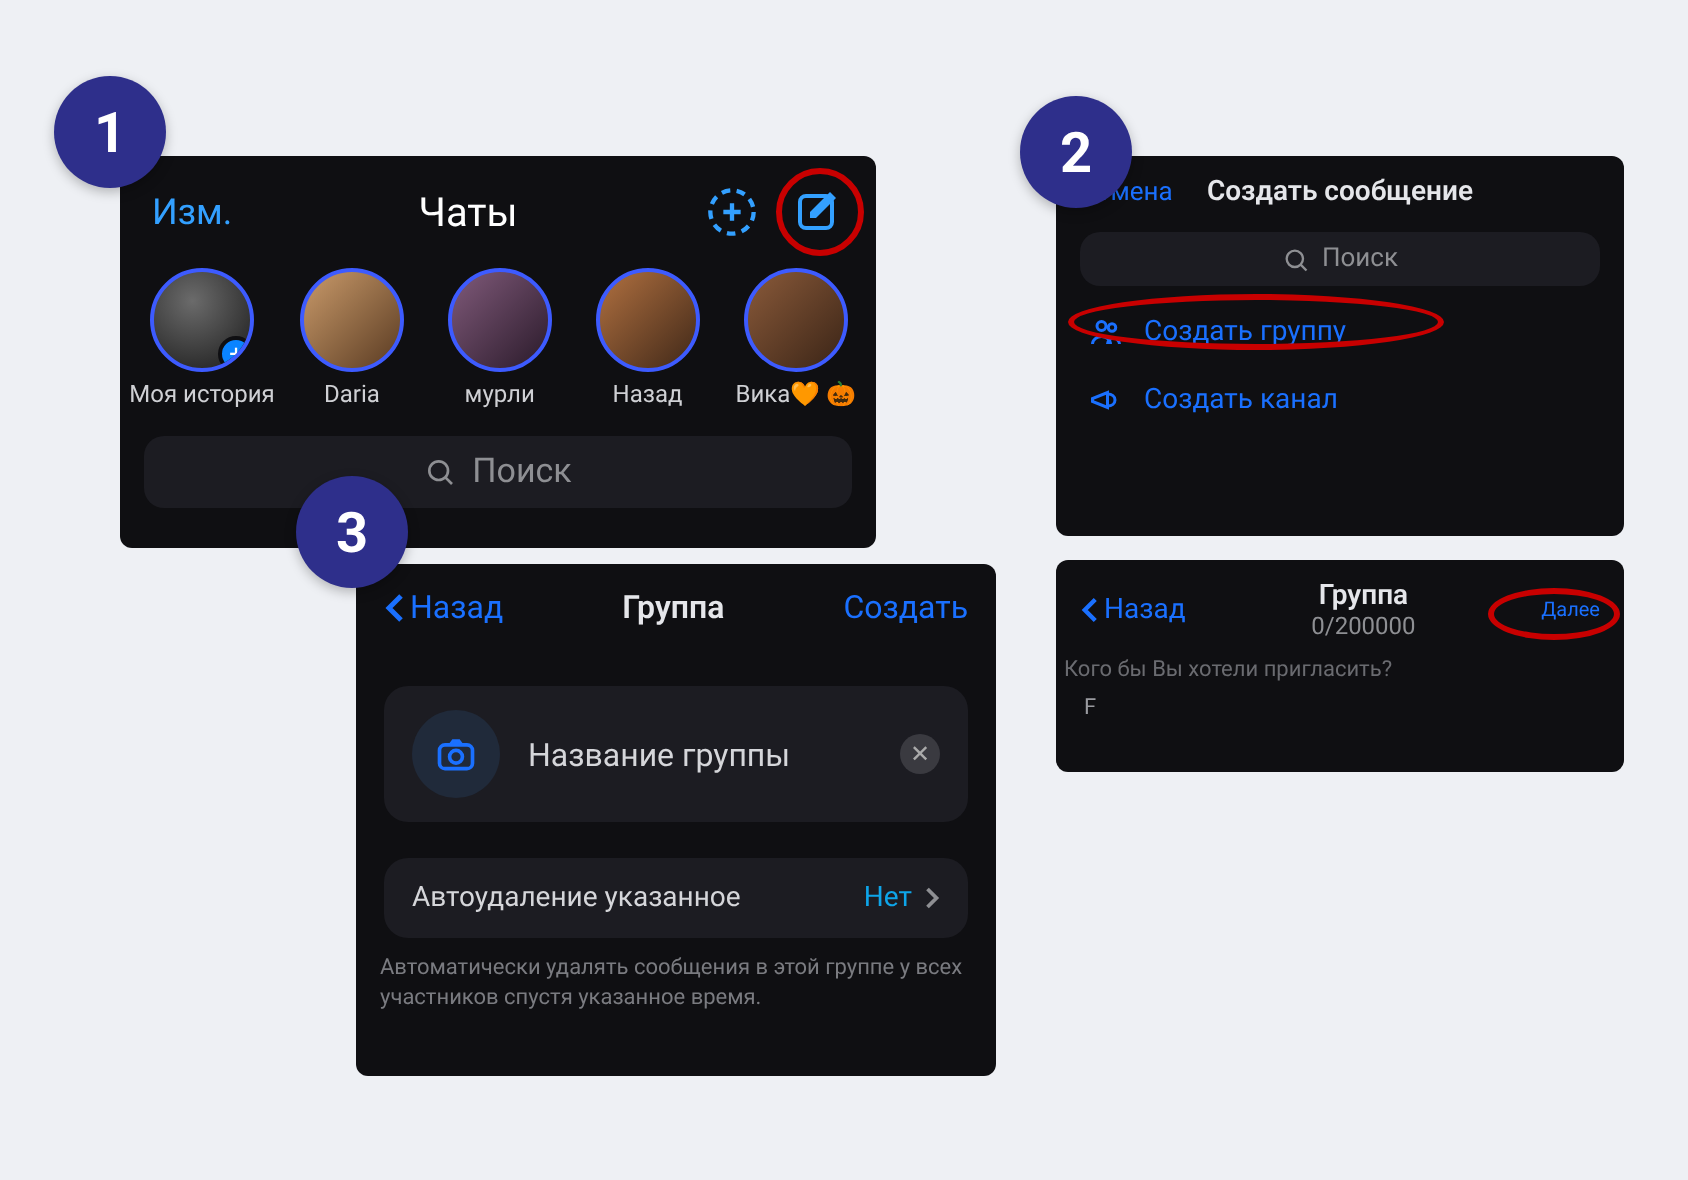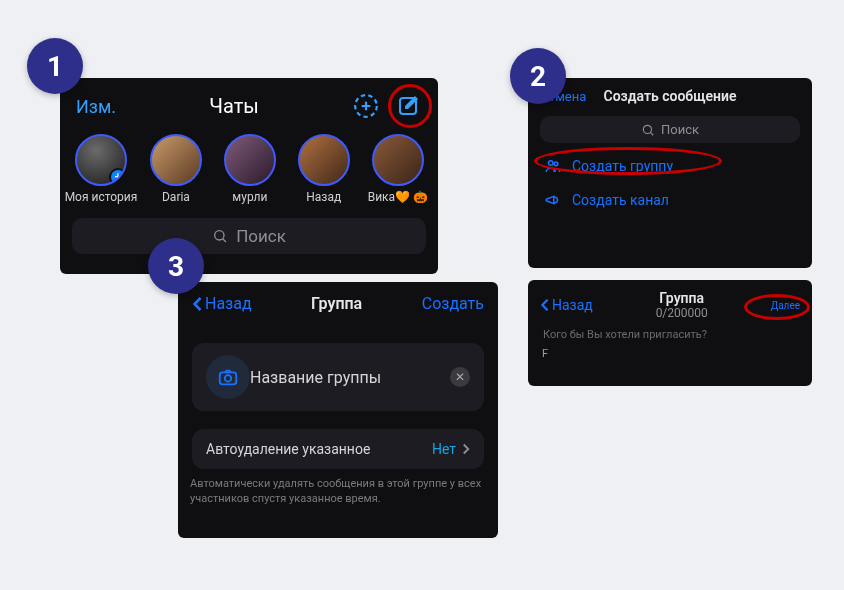--- a/index.html
+++ b/index.html
@@ -96,32 +96,32 @@
   #p4 .top { display:flex; align-items:center; justify-content:space-between; padding:10px 12px 4px; }
   #p4 .back { color:#1a70ff; font-size:14px; display:flex; align-items:center; gap:2px;}
   #p4 .mid { text-align:center; }
   #p4 .mid .t { color:#e5e6ea; font-size:14px; font-weight:600; }
   #p4 .mid .c { color:#8e8f93; font-size:12px; }
   #p4 .next { color:#1a70ff; font-size:10px; position:relative; }
   #p4 .next .ell {
     position:absolute; right:-10px; top:-6px; width:66px; height:26px;
     border:3px solid #c80000; border-radius:50%; pointer-events:none;
   }
-  #p4 .prompt { color:#6a6b70; font-size:11px; padding:4px 15px; }
+  #p4 .prompt { color:#6a6b70; font-size:11px; padding:4px 4px; }
   #p4 .kbd { color:#9a9ba0; font-size:11px; padding:2px 14px; }
 
   
   #p3 { left: 178px; top: 282px; width: 320px; height: 256px; }
   #p3 .top { display:flex; align-items:center; justify-content:space-between; padding:12px 14px 8px; }
   #p3 .back { color:#1a70ff; font-size:16px; display:flex; align-items:center; gap:2px;}
   #p3 .ttl { color:#e5e6ea; font-size:16px; font-weight:600; }
   #p3 .create { color:#1a70ff; font-size:16px; }
   #p3 .card {
     margin: 22px 14px 0; background:#1c1c22; border-radius:12px;
-    display:flex; align-items:center; padding:12px 14px;
+    display:flex; align-items:center; gap:14px; padding:12px 14px;
   }
   #p3 .cam {
     width:44px; height:44px; border-radius:50%; background:#202a3a;
     display:flex; align-items:center; justify-content:center; color:#1a70ff;
   }
   #p3 .ph { color:#d5d6da; font-size:16px; flex:1; }
   #p3 .clear { width:20px; height:20px; border-radius:50%; background:#3a3a40; color:#aaa; display:flex; align-items:center; justify-content:center; font-size:12px;}
   #p3 .opt {
     margin:18px 14px 0; background:#1c1c22; border-radius:12px;
     display:flex; align-items:center; justify-content:space-between; padding:12px 14px;

